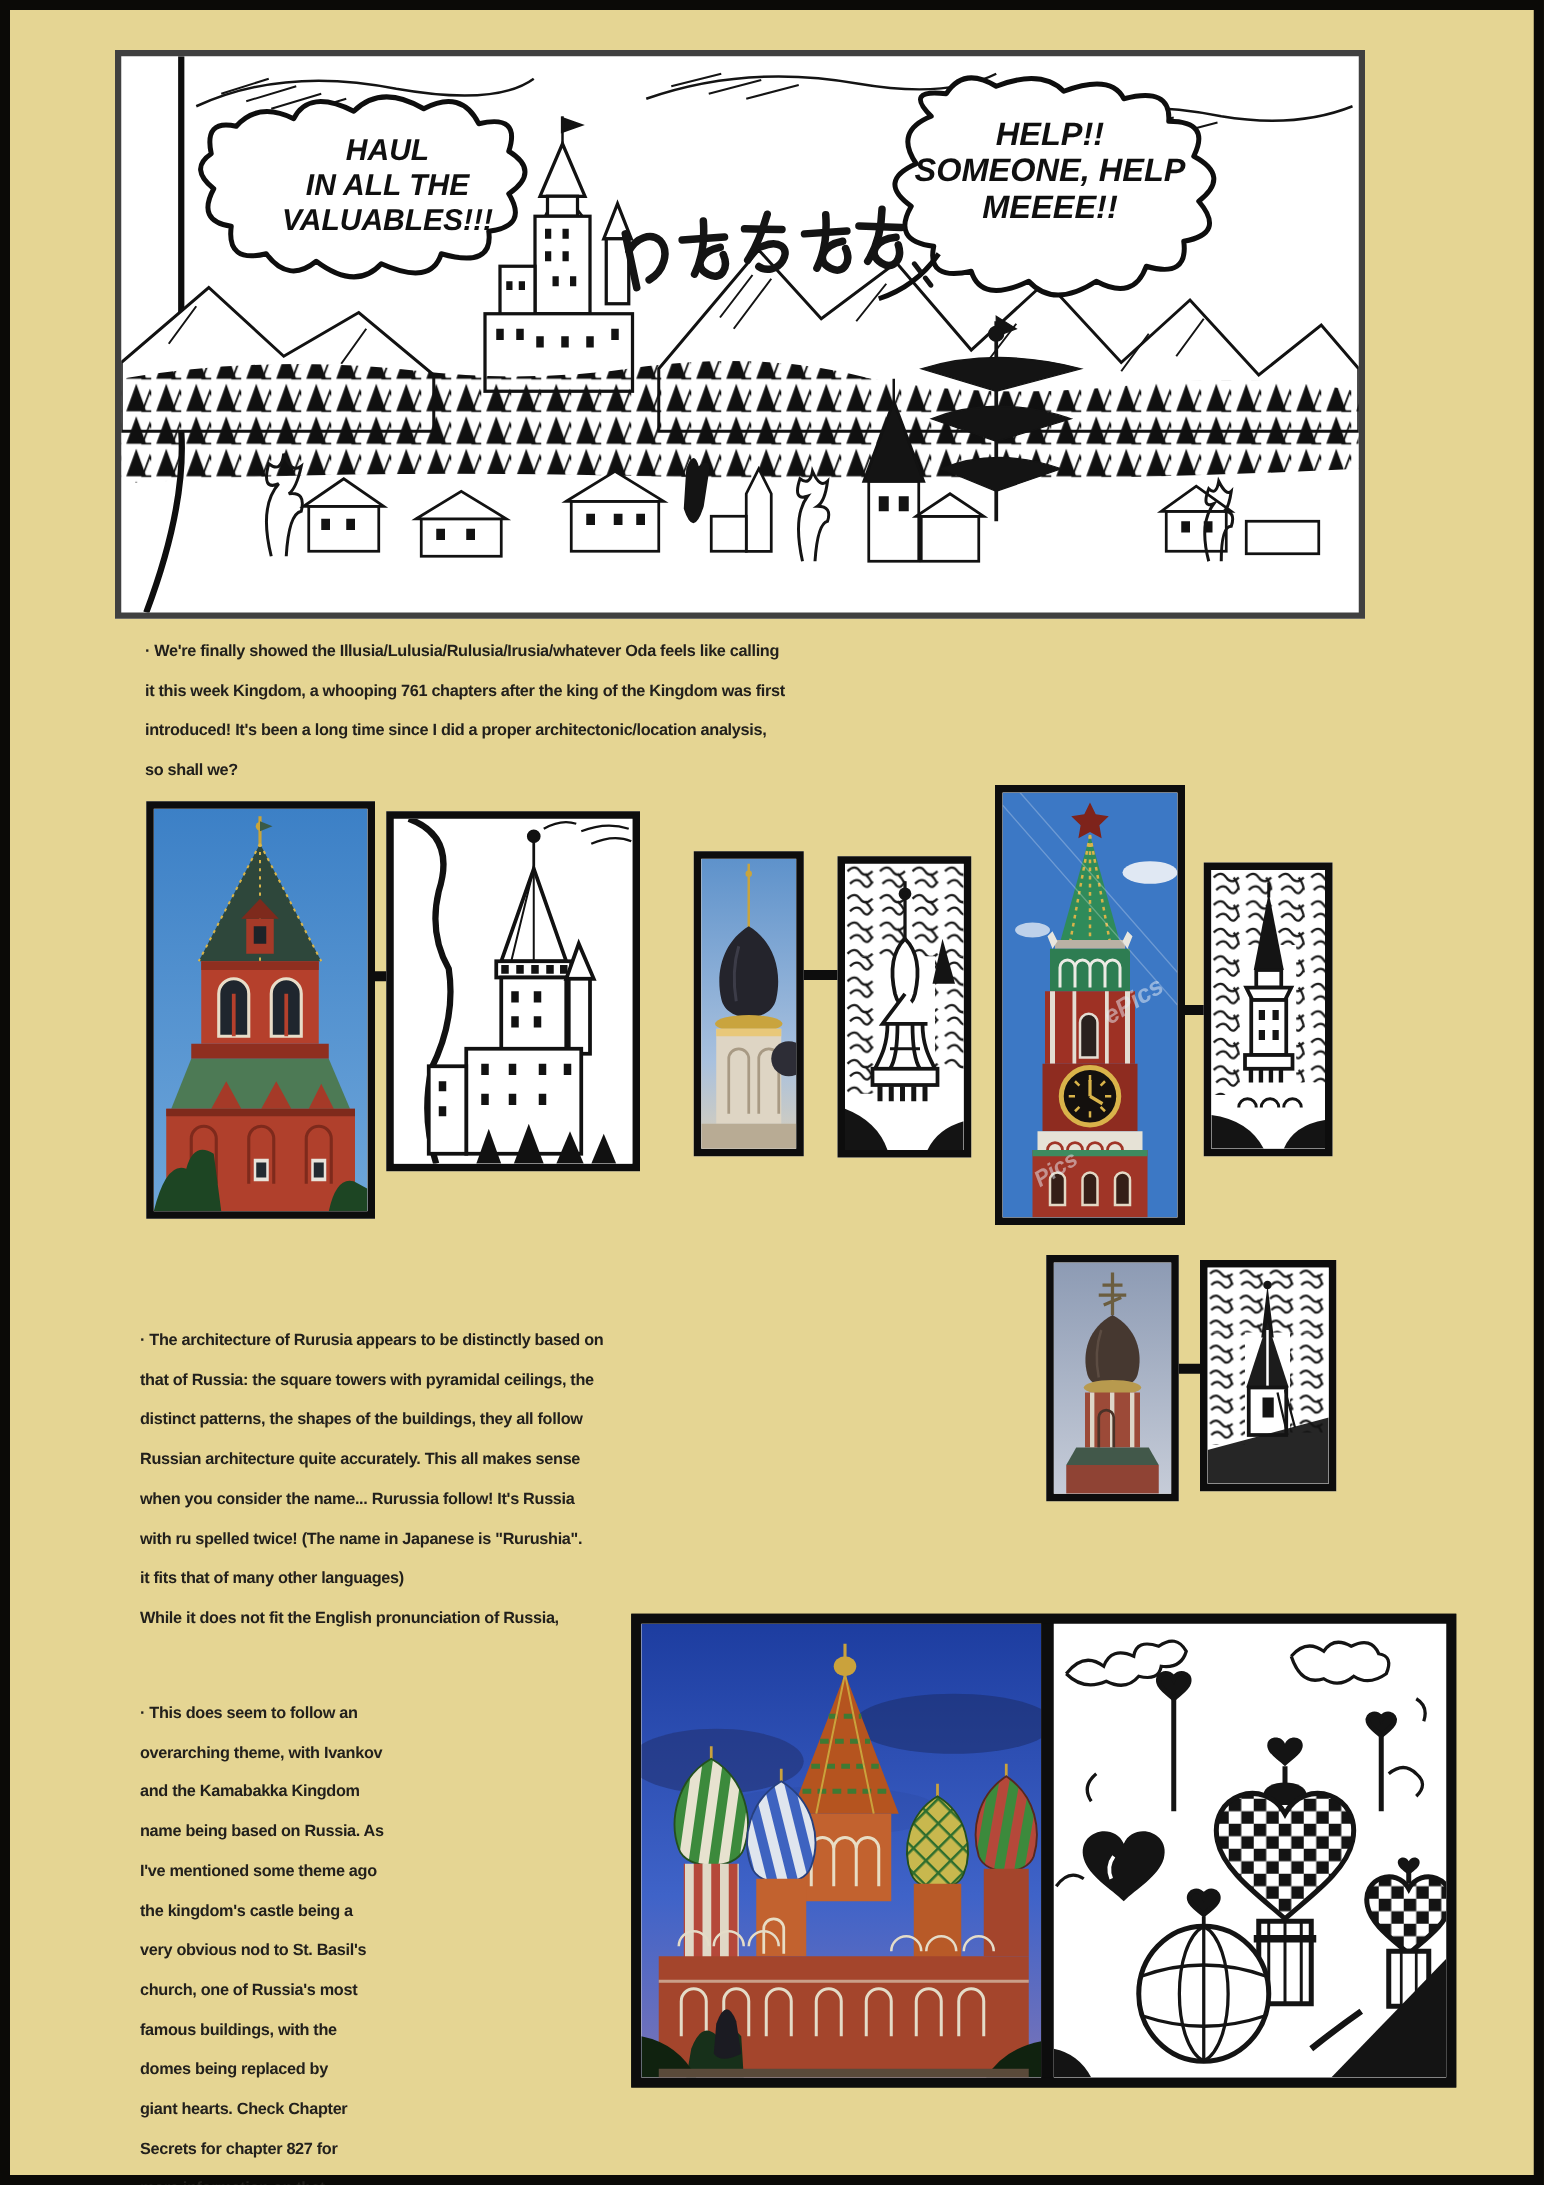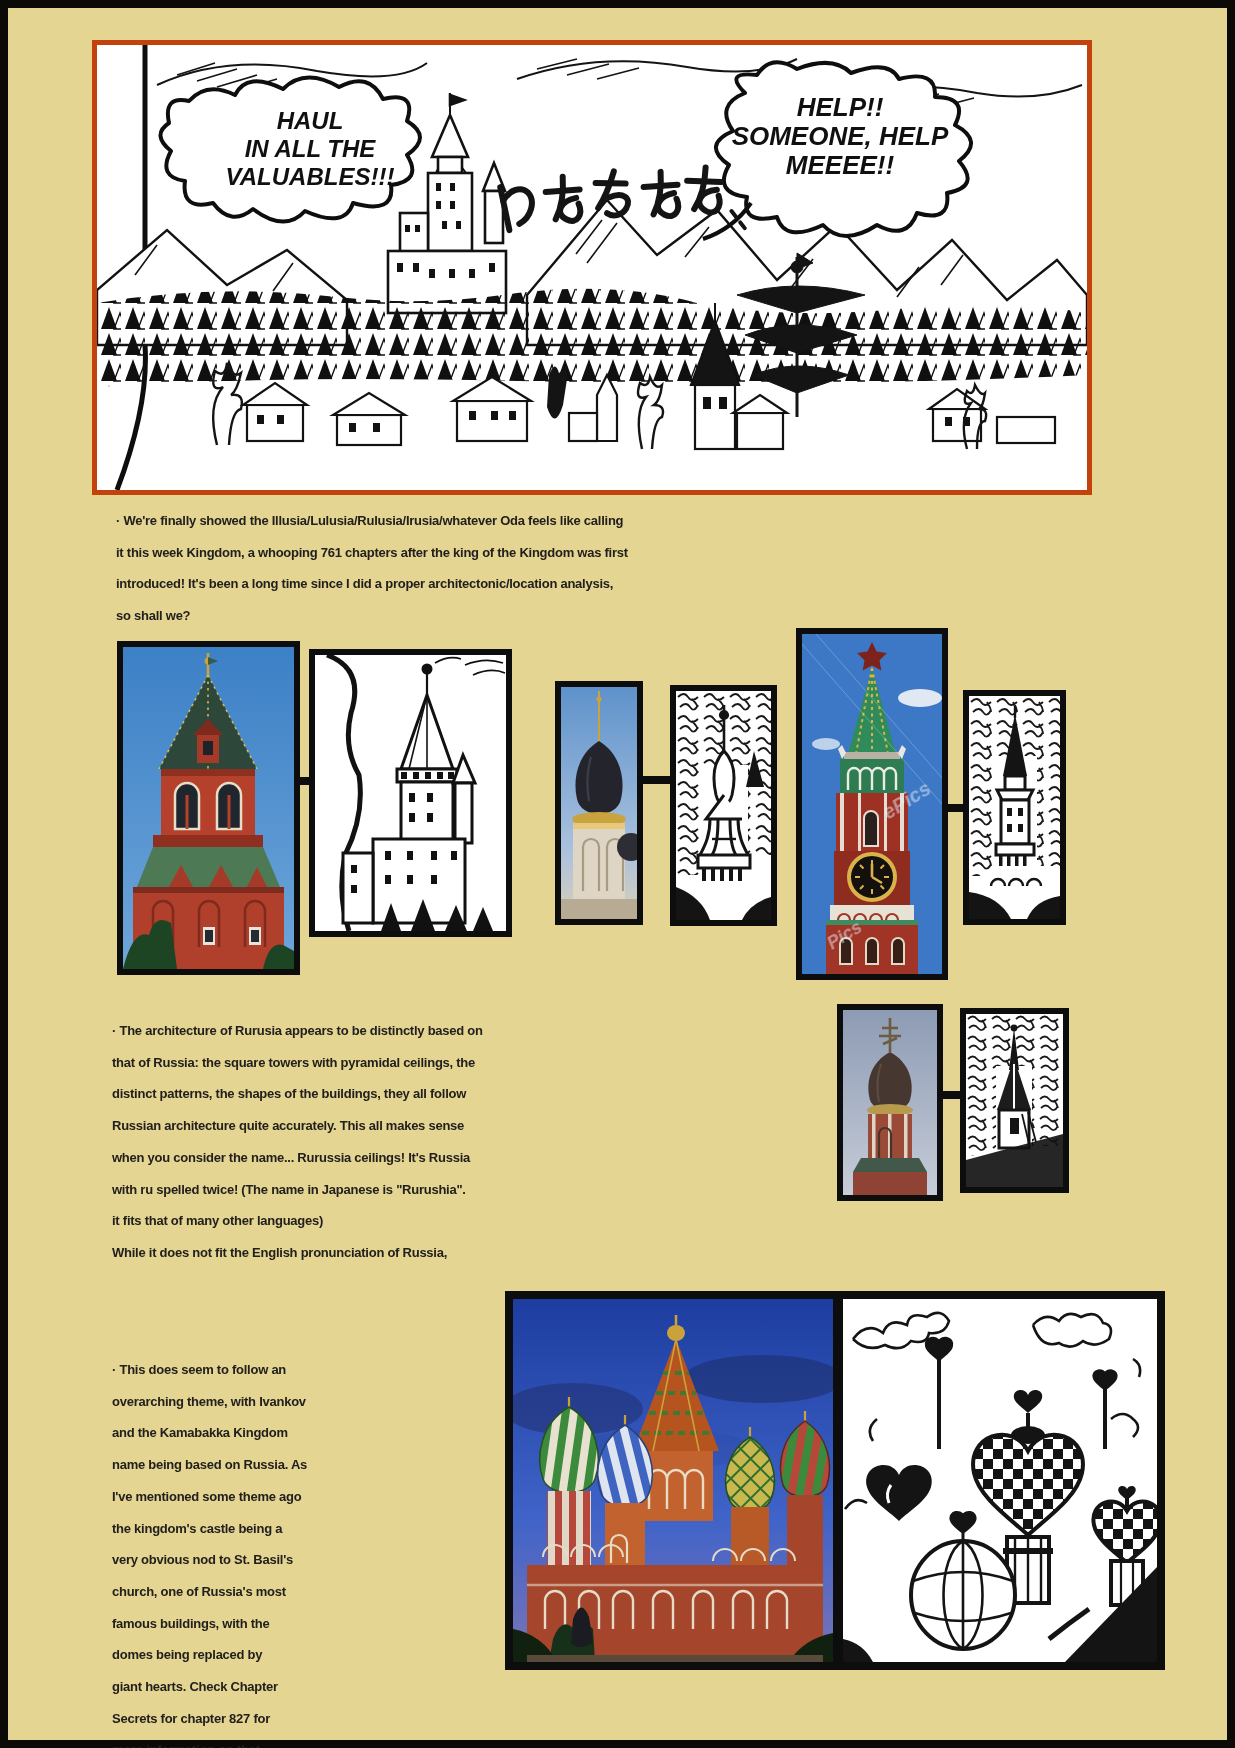--- a/index.html
+++ b/index.html
@@ -2,33 +2,33 @@
 <html><head>
 <meta charset="utf-8">
 <style>
   html,body{margin:0;padding:0;background:#0b0a07;}
   .page{position:relative;width:1235px;height:1748px;background:#0b0a07;overflow:hidden;
         font-family:"Liberation Sans",sans-serif;}
   .canvas{position:absolute;left:8px;top:8px;width:1219px;height:1732px;background:#e5d593;}
   .abs{position:absolute;}
   
   .manga-panel{left:84px;top:32px;width:1000px;height:455px;background:#ffffff;
-               border:5px solid #c2410c;box-sizing:border-box;}
+               border:5px solid #404040;box-sizing:border-box;}
   .manga-panel svg{position:absolute;left:0;top:0;}
   .bubble-text{position:absolute;text-align:center;font-weight:700;font-style:italic;
                color:#101010;text-transform:uppercase;}
   .bubble-text .ln{white-space:nowrap;}
   .b1{left:88px;top:62px;width:250px;font-size:24px;line-height:28px;}
   .b2{left:618px;top:48px;width:250px;font-size:26px;line-height:29px;}
   
   .para{position:absolute;color:#22201c;font-weight:700;font-size:13px;line-height:31.7px;
         letter-spacing:-0.25px;}
   .para .ln{white-space:nowrap;}
   .p1{left:108px;top:497px;width:890px;}
-  .p2{left:104px;top:1007px;width:650px;}
+  .p2{left:104px;top:1048px;width:650px;}
   .p3{left:104px;top:1346px;width:345px;}
   
   .imgbox{position:absolute;border:6px solid #0d0d0d;box-sizing:border-box;background:#fff;overflow:hidden;}
   .imgbox svg{display:block;}
   .connector{position:absolute;background:#0d0d0d;}
   .duo{position:absolute;border:8px solid #0d0d0d;box-sizing:border-box;background:#0d0d0d;
        display:flex;}
   .duo .half{height:100%;overflow:hidden;background:#fff;}
   .duo .divider{width:10px;height:100%;background:#0d0d0d;}
 </style>
@@ -444,21 +444,21 @@
         <path d="M0,223 L0,196 Q30,200 42,223 Z" fill="#141414"></path>
         <path d="M91,223 L91,200 Q66,204 58,223 Z" fill="#141414"></path>
       </svg>
     </div>
 
     <div class="para p2">
         <div class="ln">· The architecture of Rurusia appears to be distinctly based on</div>
         <div class="ln">that of Russia: the square towers with pyramidal ceilings, the</div>
         <div class="ln">distinct patterns, the shapes of the buildings, they all follow</div>
         <div class="ln">Russian architecture quite accurately. This all makes sense</div>
-        <div class="ln">when you consider the name... Rurussia ceilings! It's Russia</div>
+        <div class="ln">when you consider the name... Rurussia follow! It's Russia</div>
         <div class="ln">with ru spelled twice! (The name in Japanese is "Rurushia".</div>
         <div class="ln">it fits that of many other languages)</div>
         <div class="ln">While it does not fit the English pronunciation of Russia,</div>
       </div>
 
     <div class="connector" style="left:931px;top:1083px;width:33px;height:8px;"></div>
     <div class="imgbox" style="left:829px;top:996px;width:106px;height:197px;">
       <svg width="94" height="185" viewBox="0 0 94 185">
         <defs>
           <linearGradient id="sky7" x1="0" y1="0" x2="0" y2="1">

